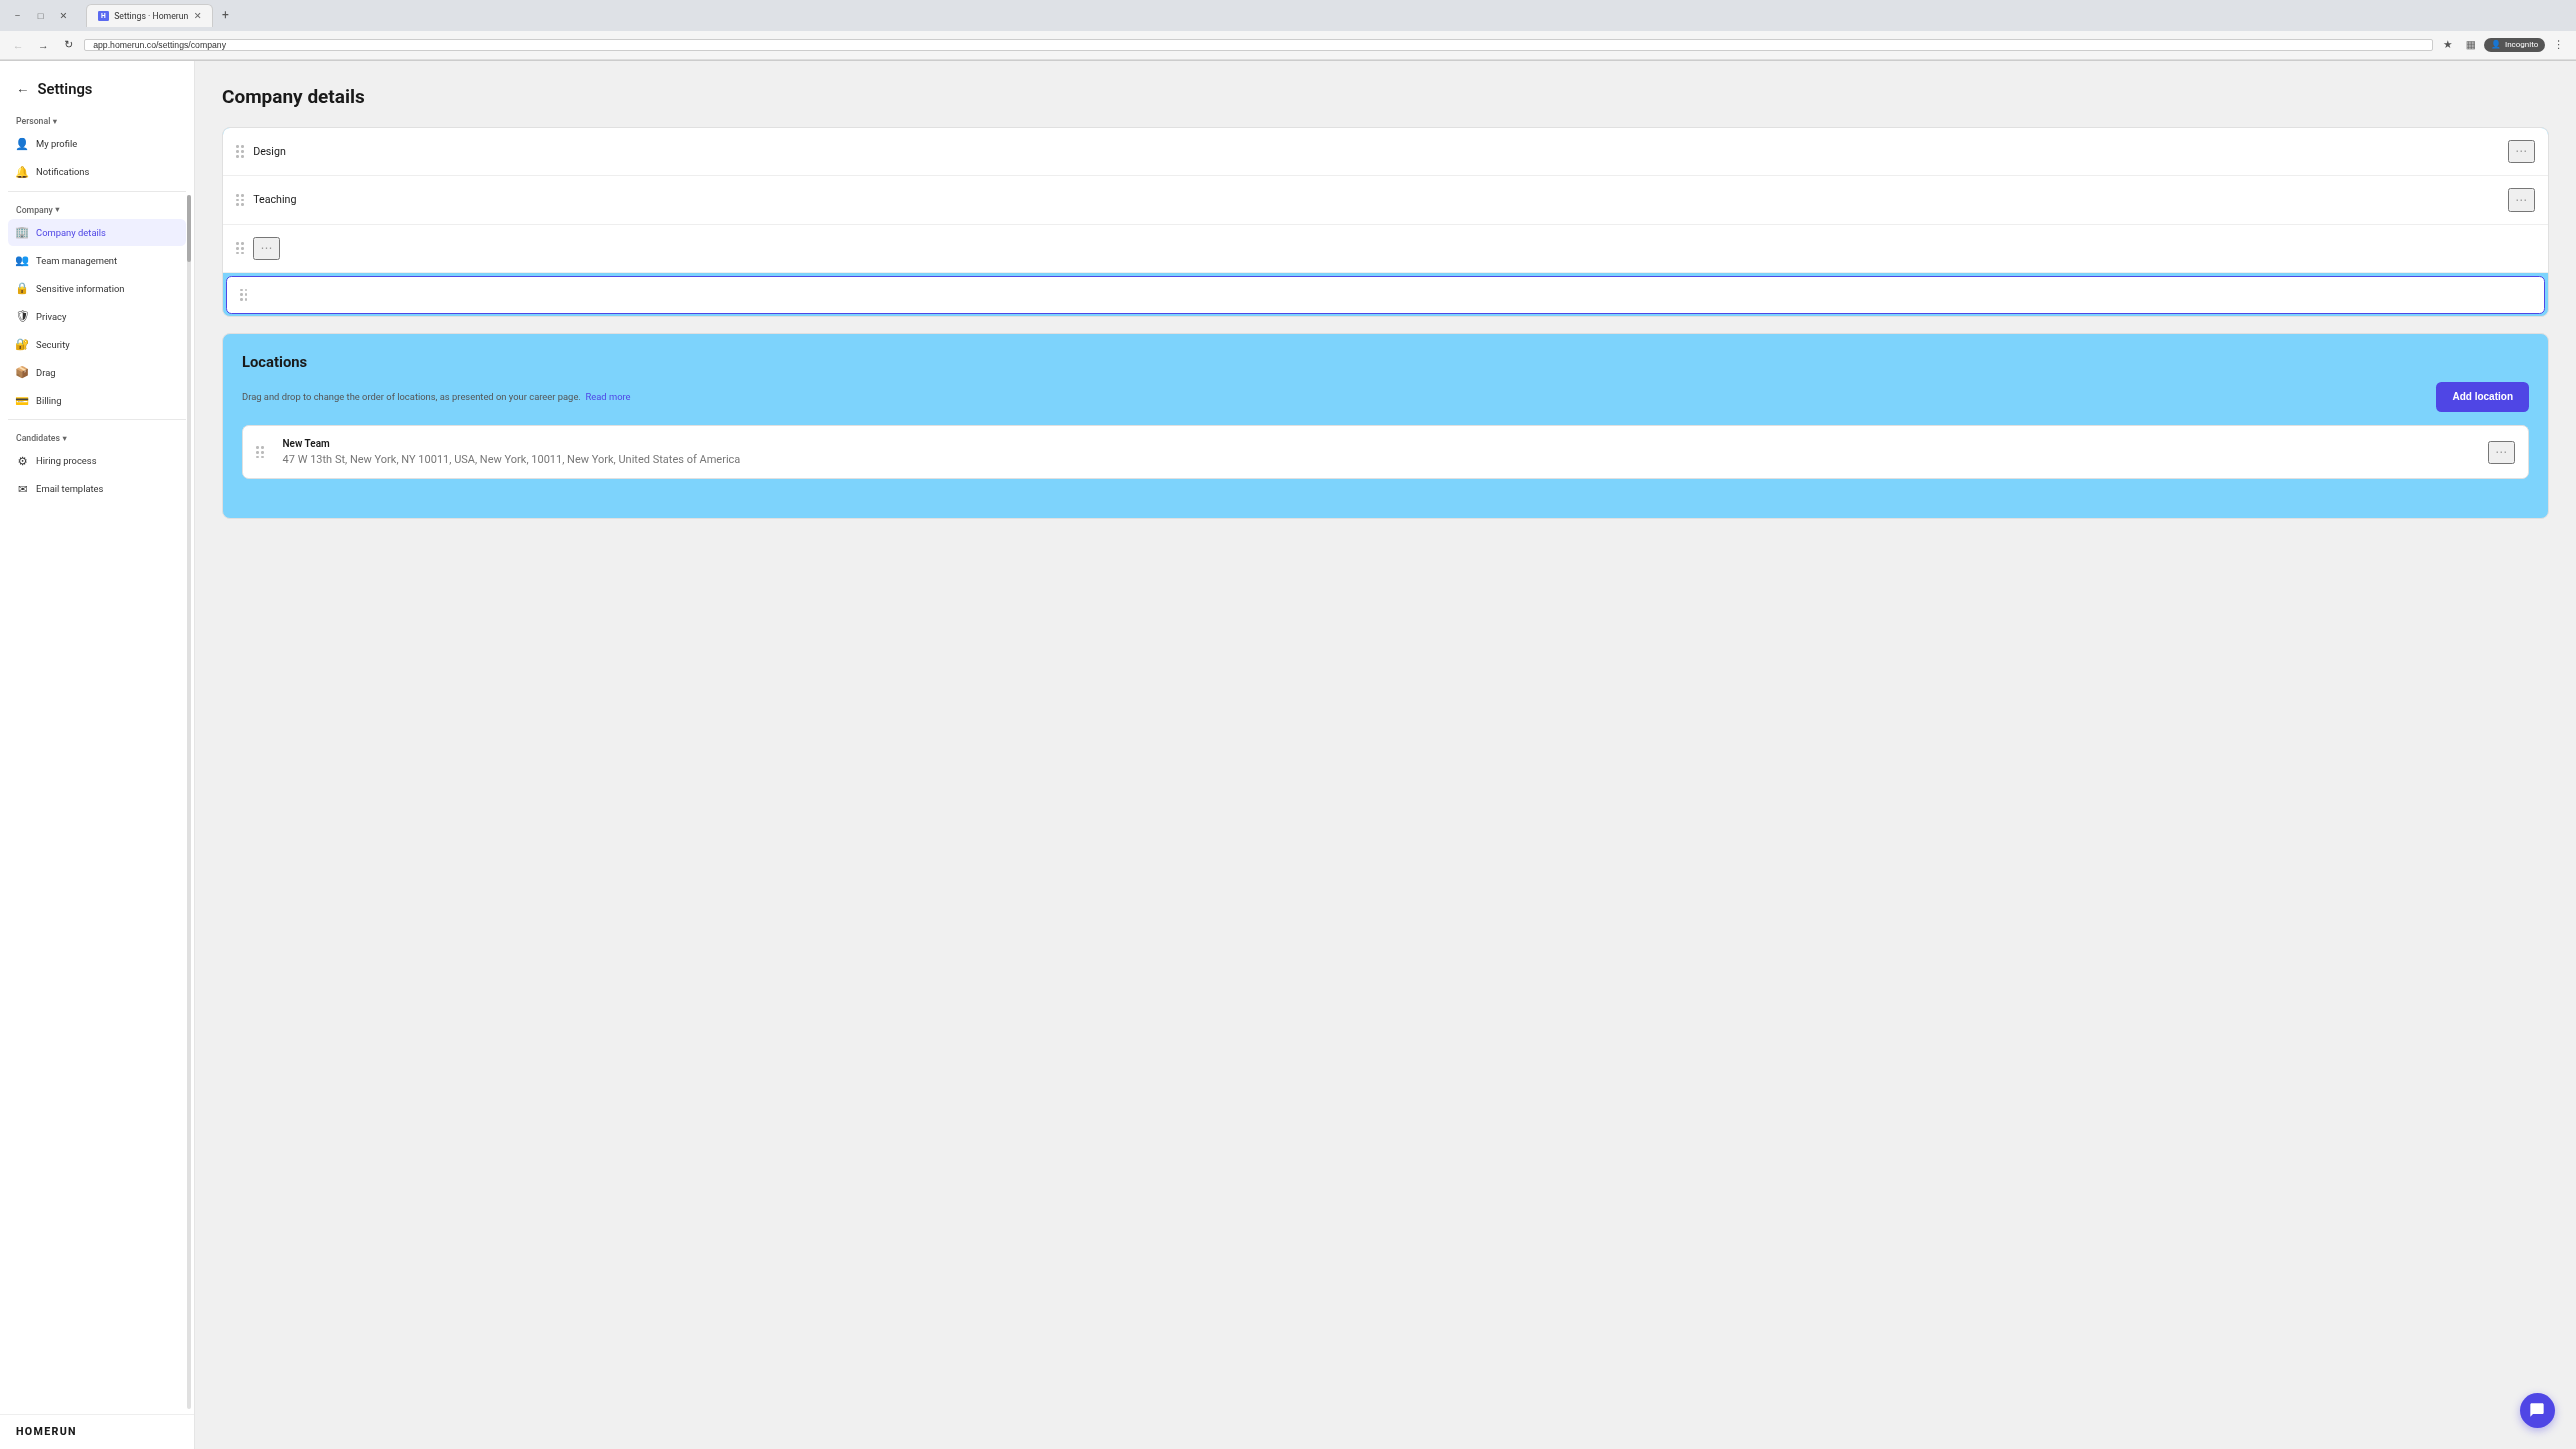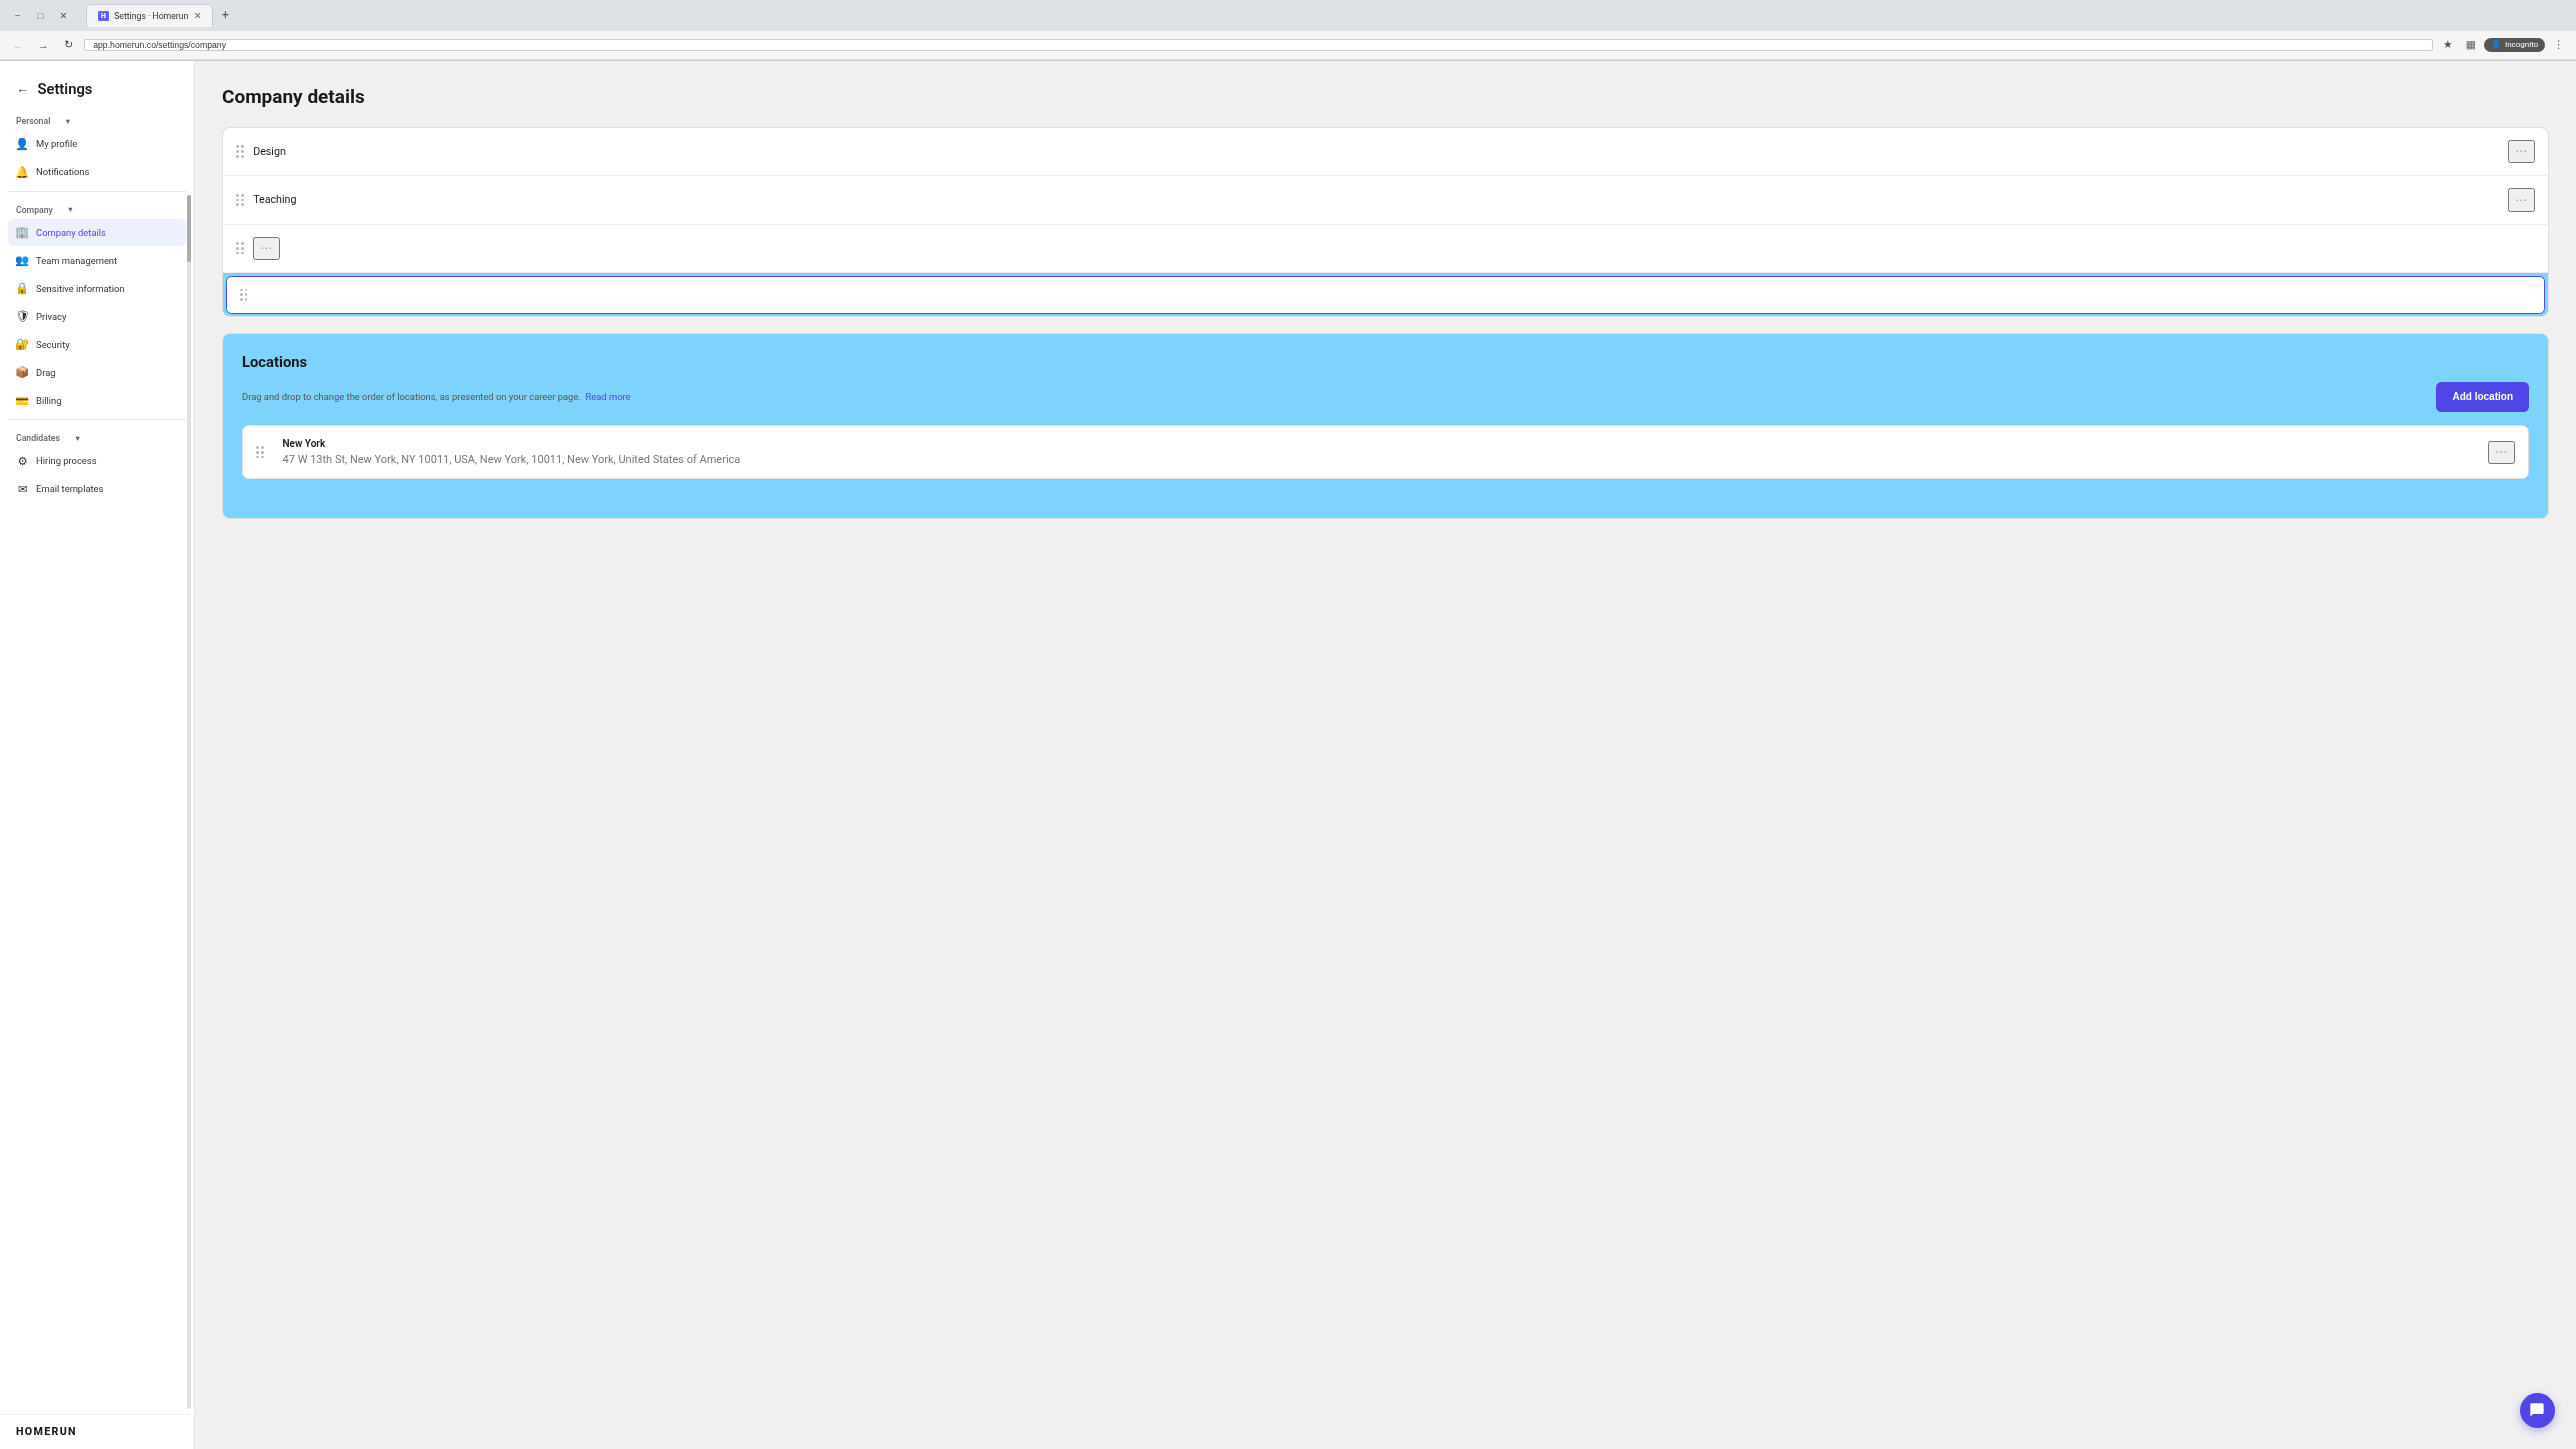--- a/index.html
+++ b/index.html
@@ -25,21 +25,21 @@
 
     
     .app-layout { display: flex; flex: 1; overflow: hidden; }
     
     
     .sidebar { width: 195px; min-width: 195px; background: white; border-right: 0.7px solid #e5e5e5; display: flex; flex-direction: column; overflow: hidden; position: relative; }
     .sidebar-header { padding: 19px 16px 10.7px; display: flex; align-items: center; gap: 8px; }
     .back-btn { display: flex; align-items: center; gap: 5.4px; cursor: pointer; color: #333; font-size: 13.4px; }
     .sidebar-title { font-size: 14.8px; font-weight: 600; color: #1a1a1a; }
     .sidebar-scroll { flex: 1; overflow-y: auto; padding: 0 8px 8px; }
-    .sidebar-section-label { font-size: 8.7px; color: #666; padding: 8px 8px 4px; font-weight: 500; display: flex; align-items: center; gap: 14px; }
+    .sidebar-section-label { font-size: 8.7px; color: #666; padding: 8px 8px 4px; font-weight: 500; display: flex; align-items: center; gap: 1px; }
     .sidebar-section-label .dropdown-icon { font-size: 7.4px; }
     .sidebar-item { display: flex; align-items: center; gap: 6.7px; padding: 6.7px 8px; border-radius: 5.4px; cursor: pointer; color: #333; font-size: 9.4px; margin-bottom: 1.3px; }
     .sidebar-item.active { background: #eff0ff; color: #4f46e5; }
     .sidebar-item .item-icon { width: 13.4px; height: 13.4px; display: flex; align-items: center; justify-content: center; font-size: 11.4px; flex-shrink: 0; }
     .sidebar-divider { height: 0.7px; background: #e8e8e8; margin: 5.4px 0; }
     .scroll-indicator { position: absolute; right: 2.7px; top: 134px; bottom: 40px; width: 4px; background: #e0e0e0; border-radius: 2px; }
     .scroll-thumb { position: absolute; top: 0; width: 4px; height: 67px; background: #aaa; border-radius: 2px; }
     .homerun-logo { padding: 10.7px 16px; font-size: 10.7px; font-weight: 800; letter-spacing: 1.3px; color: #1a1a1a; text-transform: uppercase; border-top: 0.7px solid #eee; }
 
     
@@ -270,21 +270,21 @@
           <div class="location-item">
             <div class="drag-dots">
               <span></span>
                 <span></span>
                 <span></span>
                 <span></span>
                 <span></span>
                 <span></span>
             </div>
             <div class="location-info">
-              <div class="location-name">New York</div>
+              <div class="location-name">New Team</div>
               <div class="location-address">47 W 13th St, New York, NY 10011, USA, New York, 10011, New York, United States of America</div>
             </div>
             <button class="location-menu-btn">⋯</button>
           </div>
         </div>
       </div>
     </div>
   </div>
 </div>
 

